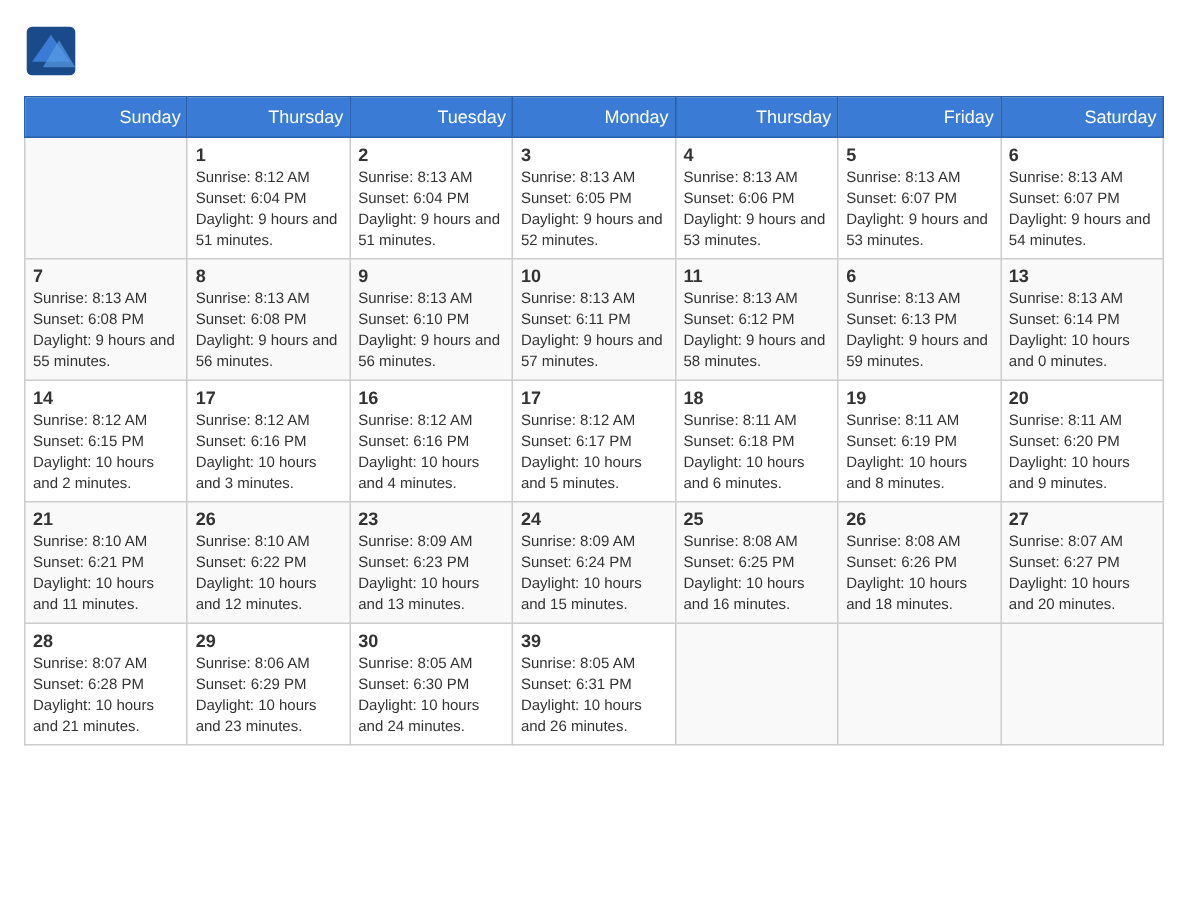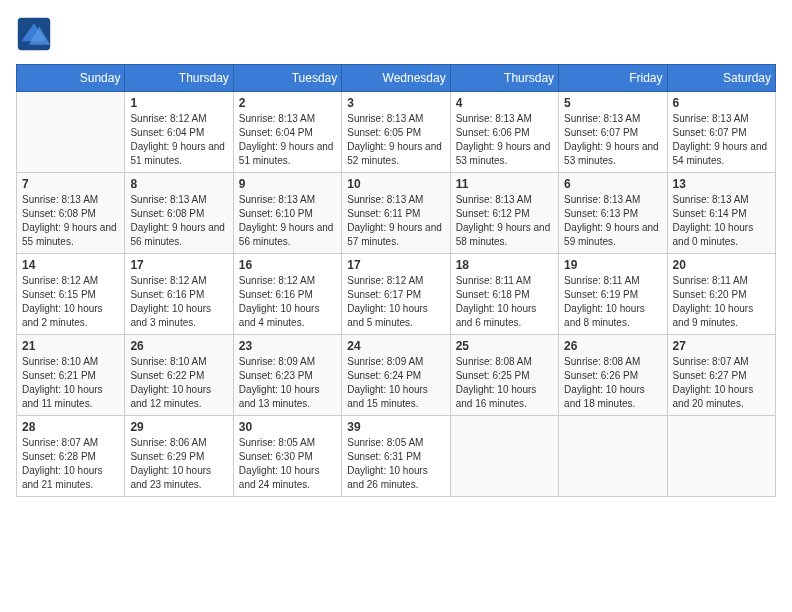--- a/index.html
+++ b/index.html
@@ -111,21 +111,21 @@
     <div class="calendar-subtitle"></div>
   </div>
 </div>
 
 <table>
   <thead>
     <tr>
     <th>Sunday</th>
         <th>Thursday</th>
         <th>Tuesday</th>
-        <th>Wednesday</th>
+        <th>Monday</th>
         <th>Thursday</th>
         <th>Friday</th>
         <th>Saturday</th>
       </tr>
   </thead>
   <tbody id="calendar-body">
   <tr>
         <td class="empty-cell"></td>
         <td>
           <span class="day-number">1</span>

